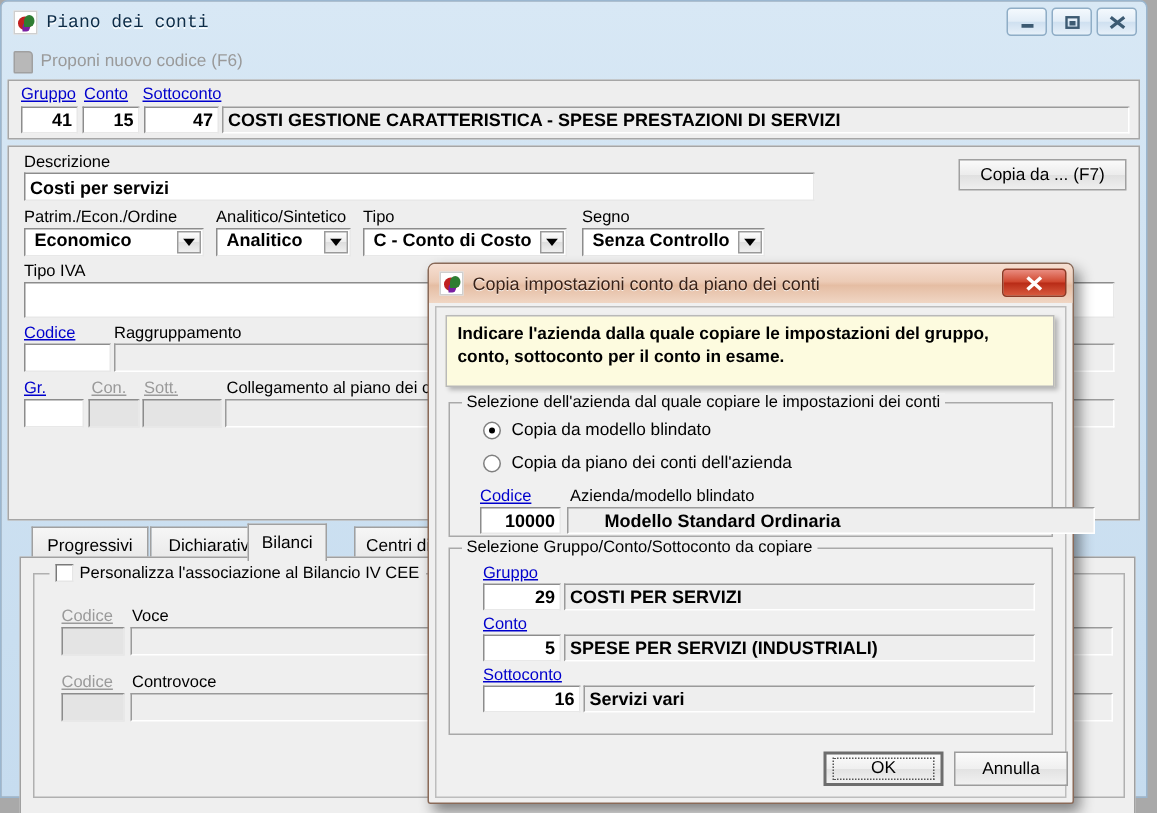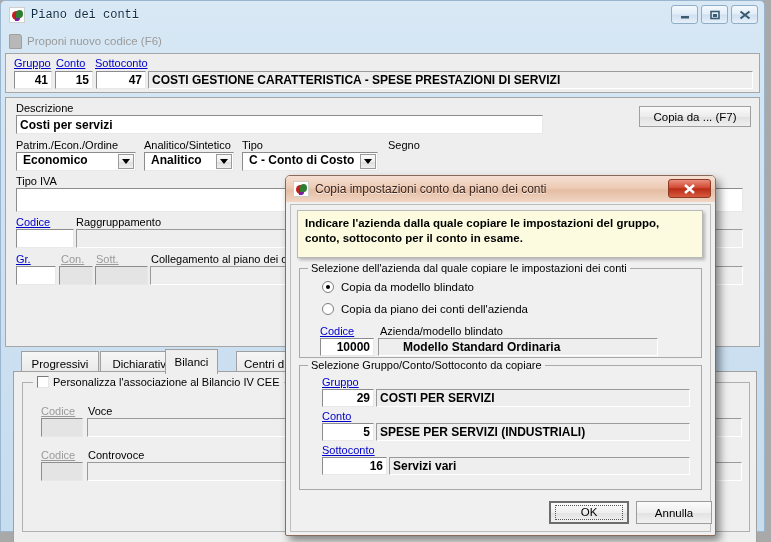--- a/index.html
+++ b/index.html
@@ -461,20 +461,28 @@
       <div class="combo" style="position:absolute;left:236px;top:54px;width:136px;">
         <span>C - Conto di Costo</span>
         <span class="arrow">
           <svg width="8" height="5" viewBox="0 0 8 5">
               <path d="M0 0 L8 0 L4 5 Z" fill="#000"></path>
             </svg>
         </span>
       </div>
 
       <span class="lbl" style="position:absolute;left:382px;top:41px;">Segno</span>
+      <div class="combo" style="position:absolute;left:382px;top:54px;width:122px;">
+        <span>Senza Controllo</span>
+        <span class="arrow">
+          <svg width="8" height="5" viewBox="0 0 8 5">
+              <path d="M0 0 L8 0 L4 5 Z" fill="#000"></path>
+            </svg>
+        </span>
+      </div>
 
       <span class="lbl" style="position:absolute;left:10px;top:77px;">Tipo IVA</span>
       <div class="fld" style="position:absolute;left:10px;top:90px;width:727px;height:24px;"></div>
 
       <span class="lbl-link" style="position:absolute;left:10px;top:118px;">Codice</span>
       <span class="lbl" style="position:absolute;left:70px;top:118px;">Raggruppamento</span>
       <div class="fld" style="position:absolute;left:10px;top:131px;width:58px;height:19px;"></div>
       <div class="fld flat" style="position:absolute;left:70px;top:131px;width:667px;height:19px;"></div>
 
       <span class="lbl-link" style="position:absolute;left:10px;top:155px;">Gr.</span>
@@ -548,21 +556,21 @@
         <span>Copia da modello blindato</span>
       </div>
       <div class="radio-row" style="left:22px;top:34px;">
         <span class="radio"></span>
         <span>Copia da piano dei conti dell'azienda</span>
       </div>
 
       <span class="lbl-link" style="position:absolute;left:20px;top:56px;">Codice</span>
       <span class="lbl" style="position:absolute;left:80px;top:56px;">Azienda/modello blindato</span>
       <div class="fld num" style="position:absolute;left:20px;top:69px;width:54px;height:18px;">10000</div>
-      <div class="fld flat" style="position:absolute;left:78px;top:69px;width:280px;height:18px;padding-left:24px;">Modello Standard Ordinaria</div>
+      <div class="fld flat" style="position:absolute;left:78px;top:69px;width:352px;height:18px;padding-left:24px;">Modello Standard Ordinaria</div>
     </div>
 
     <div class="dlg-gb" style="left:8px;top:160px;width:403px;height:125px;">
       <span class="gb-title">Selezione Gruppo/Conto/Sottoconto da copiare</span>
 
       <span class="lbl-link" style="position:absolute;left:22px;top:10px;">Gruppo</span>
       <div class="fld num" style="position:absolute;left:22px;top:23px;width:52px;height:18px;">29</div>
       <div class="fld flat" style="position:absolute;left:76px;top:23px;width:314px;height:18px;">COSTI PER SERVIZI</div>
 
       <span class="lbl-link" style="position:absolute;left:22px;top:44px;">Conto</span>

